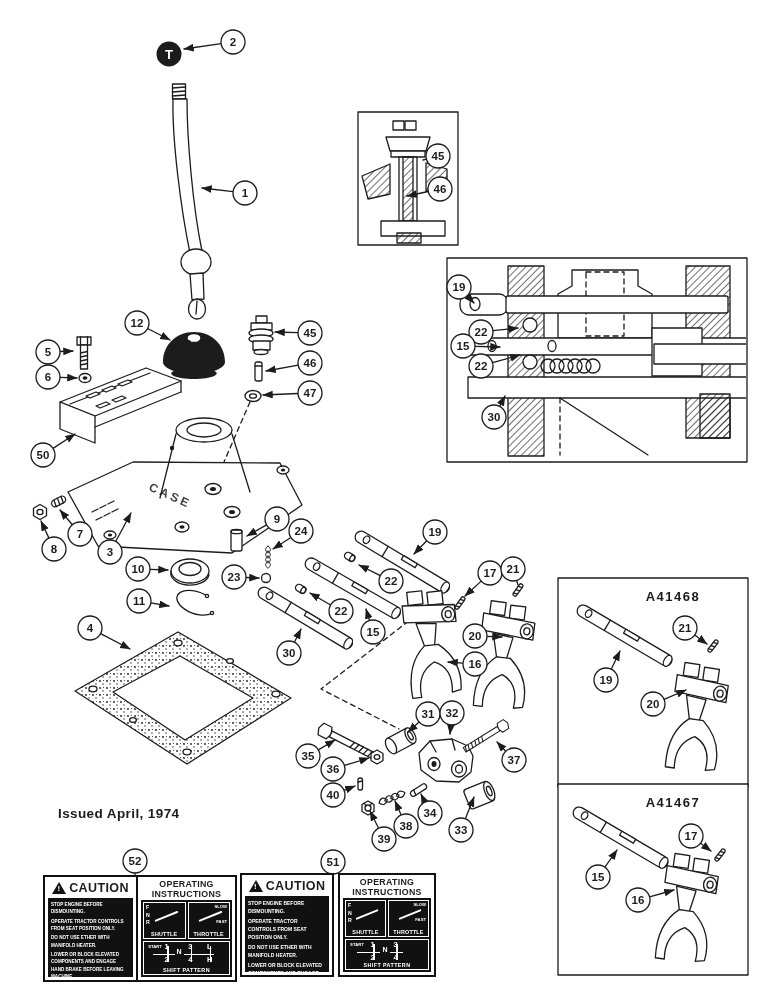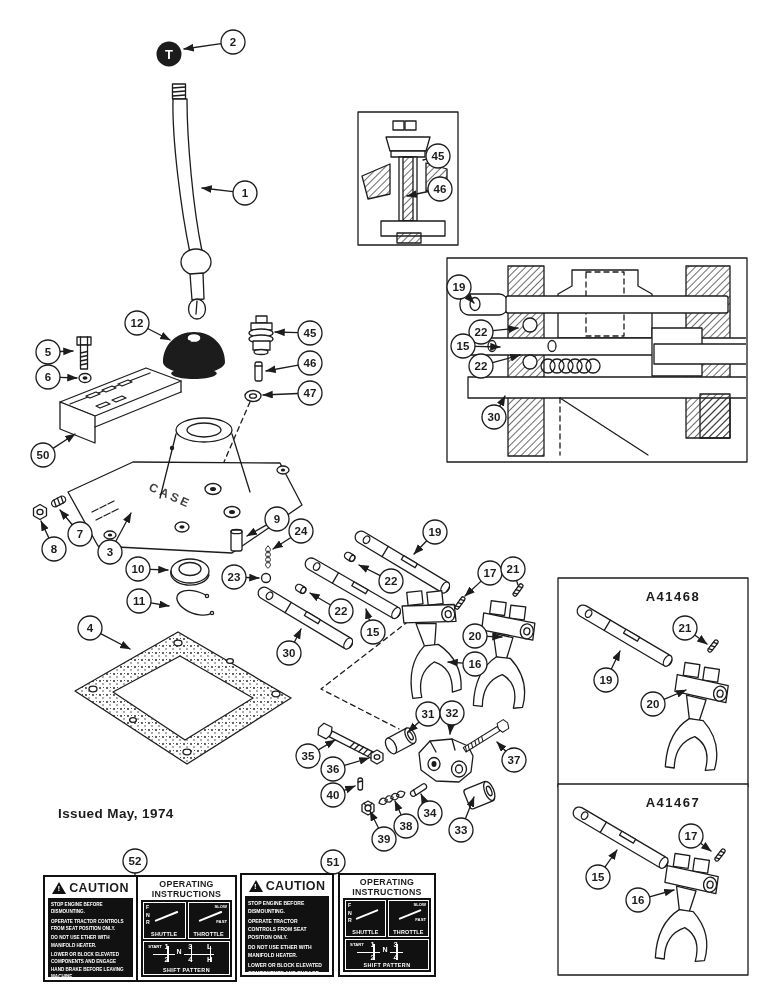--- a/index.html
+++ b/index.html
@@ -619,21 +619,21 @@
           <circle cx="135" cy="861" r="12"></circle>
           <text x="135" y="865">52</text>
         </g>
         <g class="co">
           <circle cx="333" cy="862" r="12"></circle>
           <text x="333" y="866">51</text>
         </g>
       </g>
 </svg>
 
-<div class="issued">Issued May, 1974</div>
+<div class="issued">Issued April, 1974</div>
 
 <div class="decal" id="decal-left" style="left:43px;top:875px;width:194px;height:107px;border:2.5px solid #111;">
   <div class="cell" style="width:93px;border-right:2.5px solid #111;">
     <div class="caution-head">
       <span class="warn">
         <span class="tri"></span>
             <span class="bang">!</span>
       </span>
       <span>CAUTION</span>
     </div>

